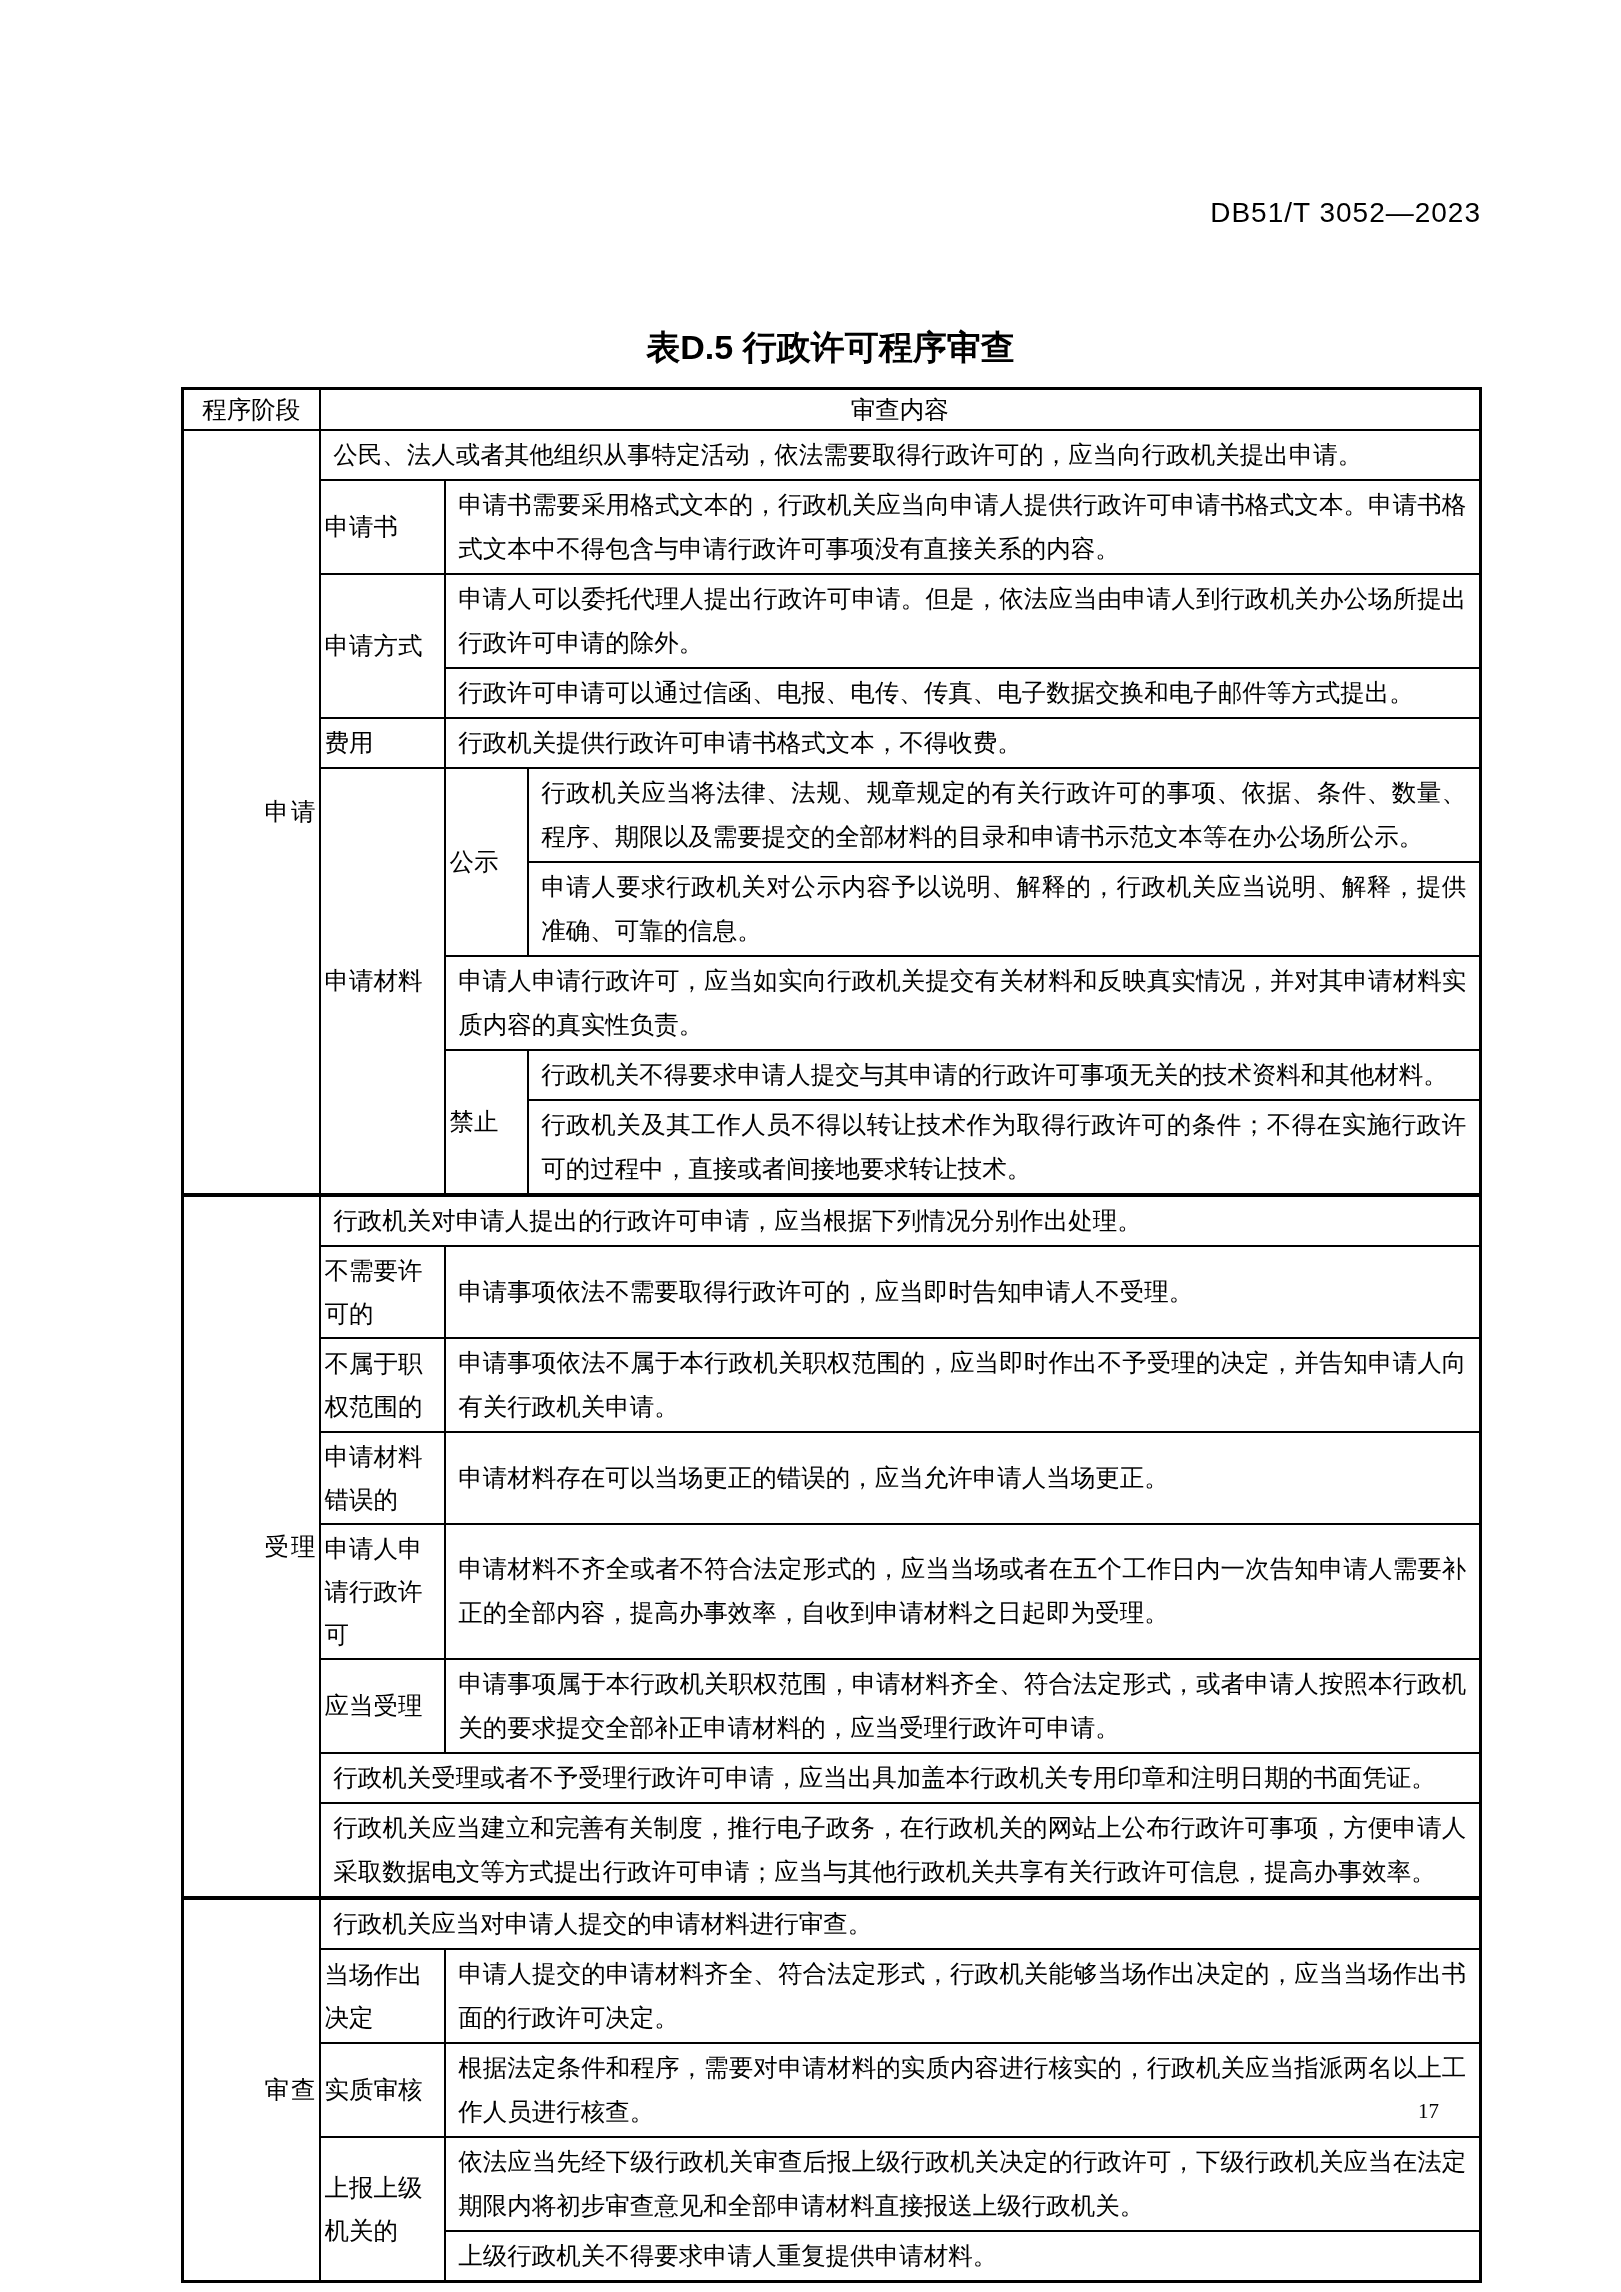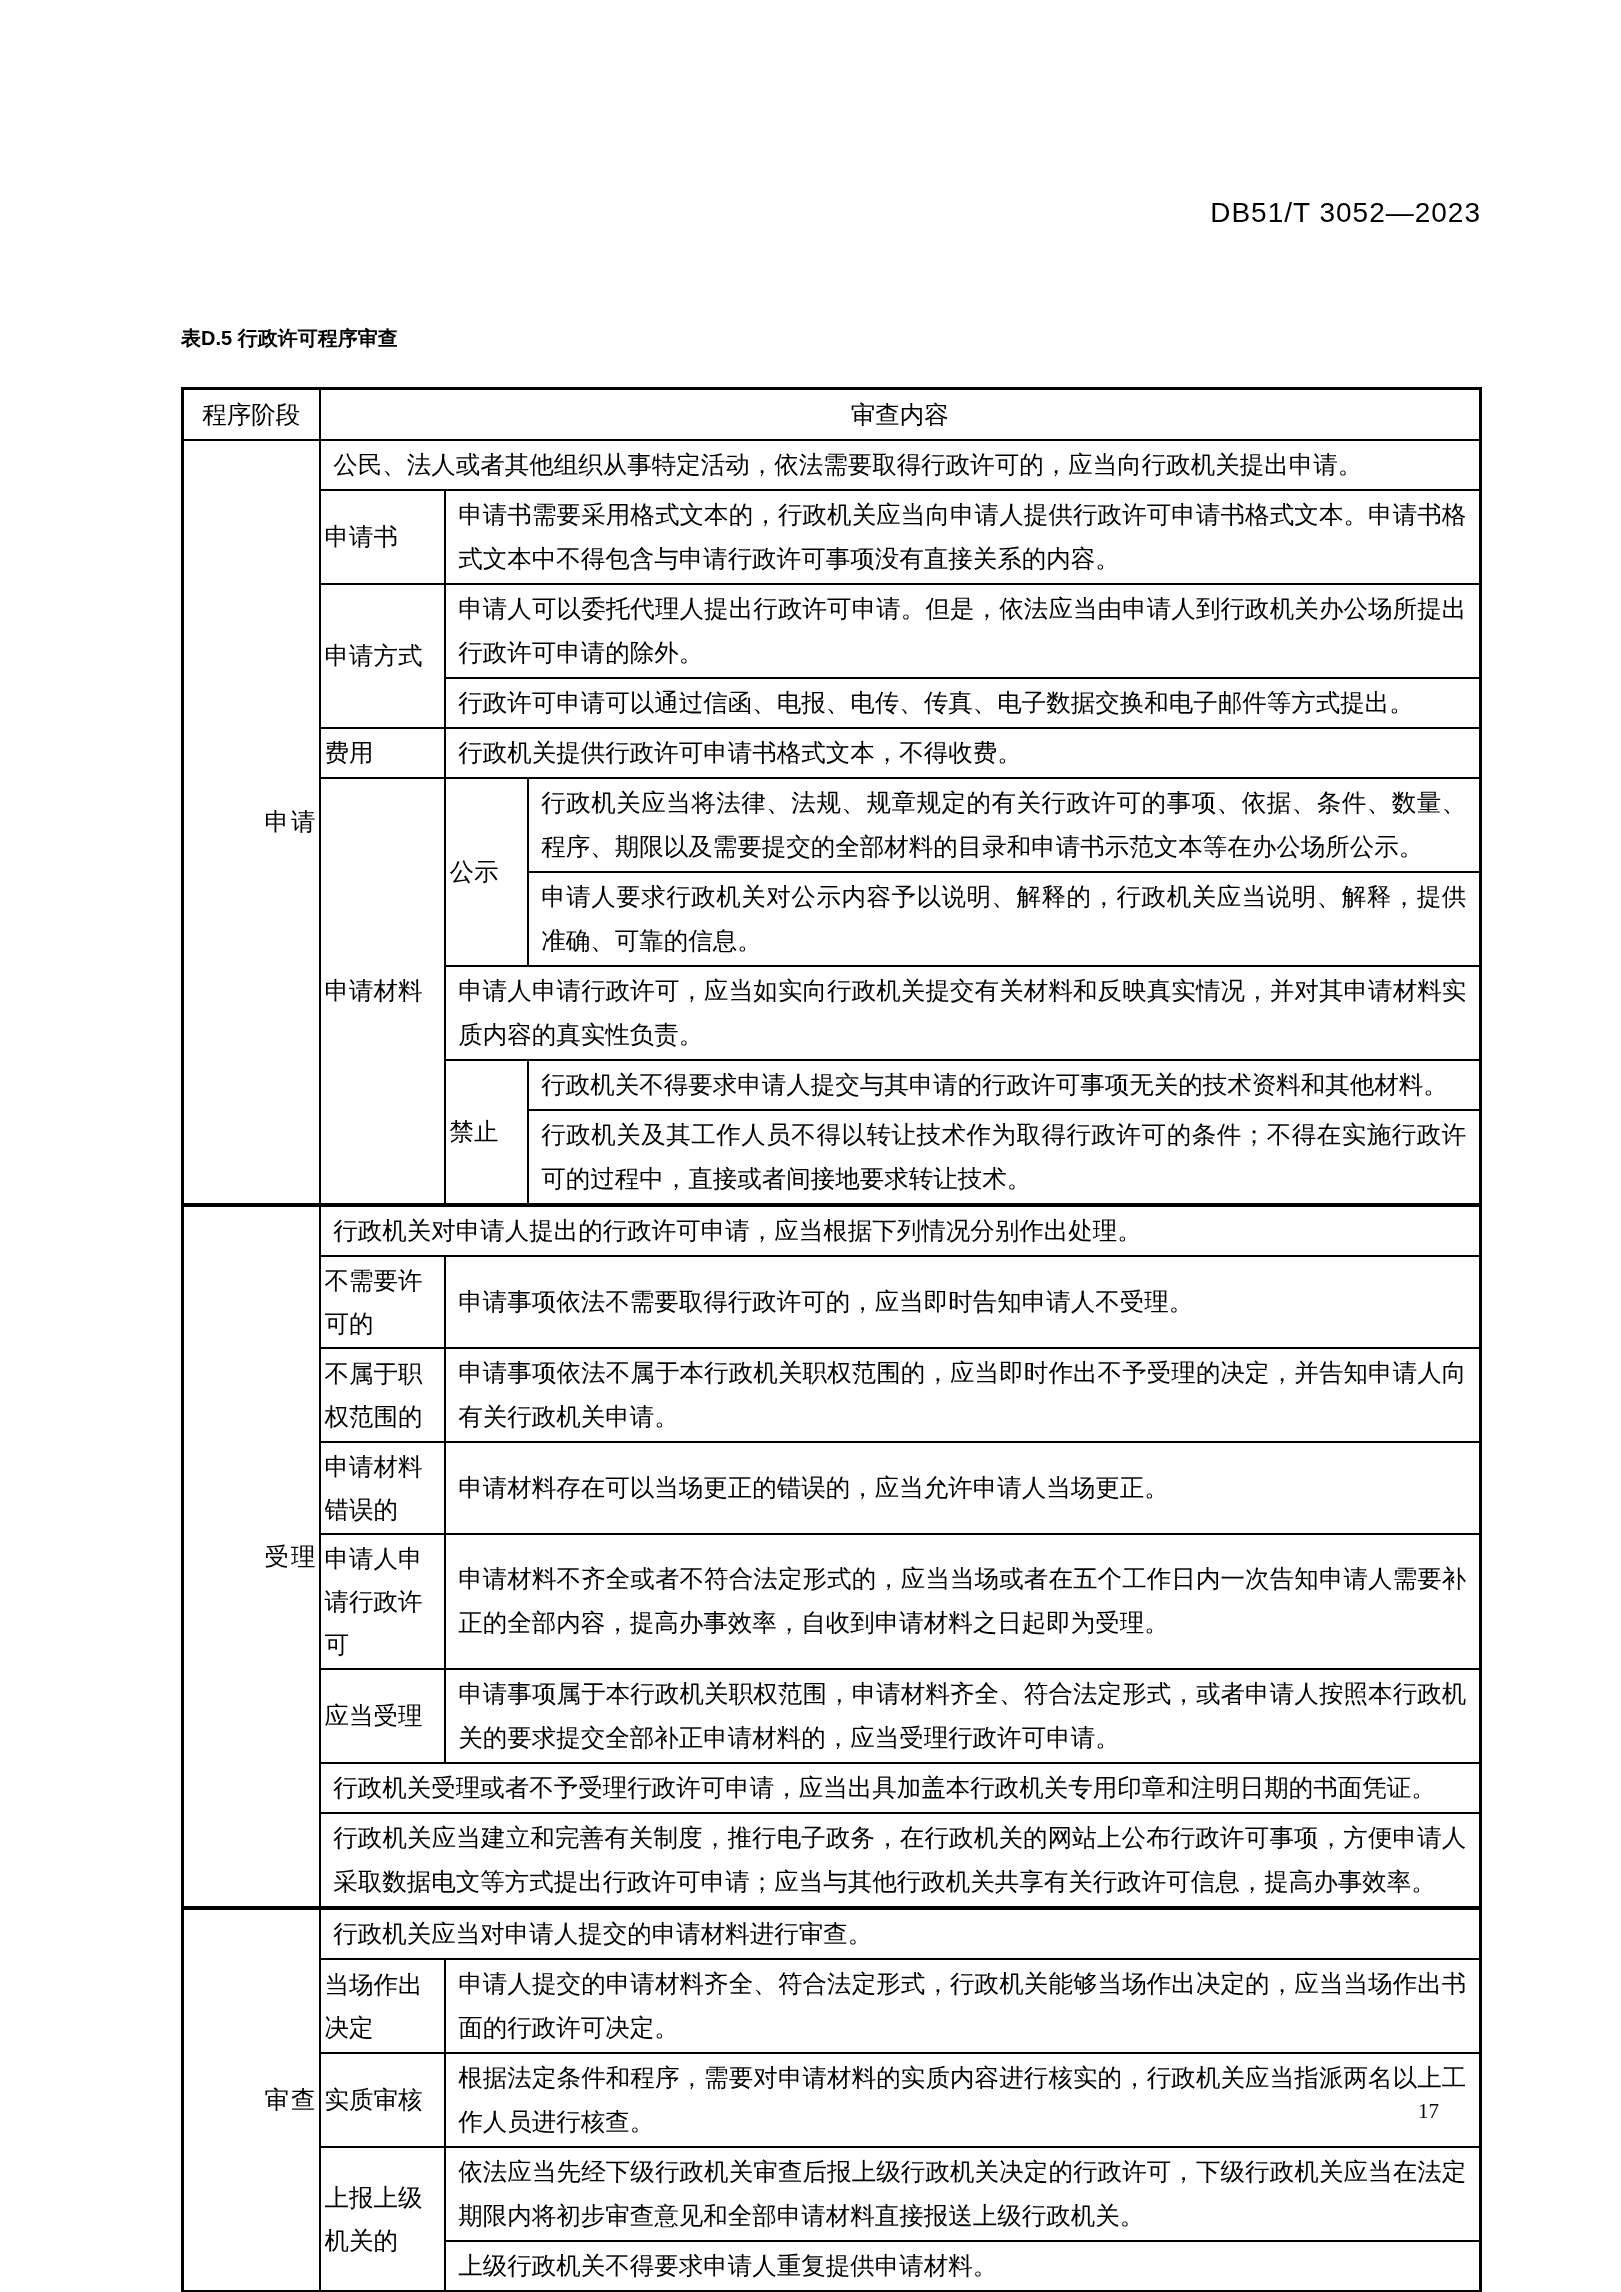--- a/index.html
+++ b/index.html
@@ -17,24 +17,24 @@
     font-family:"Liberation Sans", sans-serif;
     font-size:28px;
     font-weight:500;
     letter-spacing:1px;
     white-space:nowrap;
     text-align:right;
   }
   .table-title {
     position:absolute;
     top:325px; left:181px; width:1299px;
-    text-align:left;
+    text-align:center;
     font-family:"Liberation Sans", sans-serif;
     font-weight:bold;
-    font-size:20px;
+    font-size:34px;
     white-space:nowrap;
   }
   table.d5 {
     position:absolute;
     left:181px; top:387px;
     width:1299px;
     border-collapse:collapse;
     table-layout:fixed;
     border:3.9px solid #000;
   }
@@ -82,21 +82,21 @@
 
 <table class="d5">
   <colgroup>
     <col style="width:137px">
     <col style="width:125px">
     <col style="width:83px">
     <col style="width:953px">
   </colgroup>
 
   <tbody>
-      <tr style="height:51px">
+      <tr style="height:41px">
     <td class="hd">程序阶段</td>
     <td class="hd" colspan="3">审查内容</td>
   </tr>
 
   <tr style="height:41px">
     <td class="stage" rowspan="10">申请</td>
     <td class="txt" colspan="3">公民、法人或者其他组织从事特定活动，依法需要取得行政许可的，应当向行政机关提出申请。</td>
   </tr>
   <tr style="height:88px">
     <td class="lbl">申请书</td>

